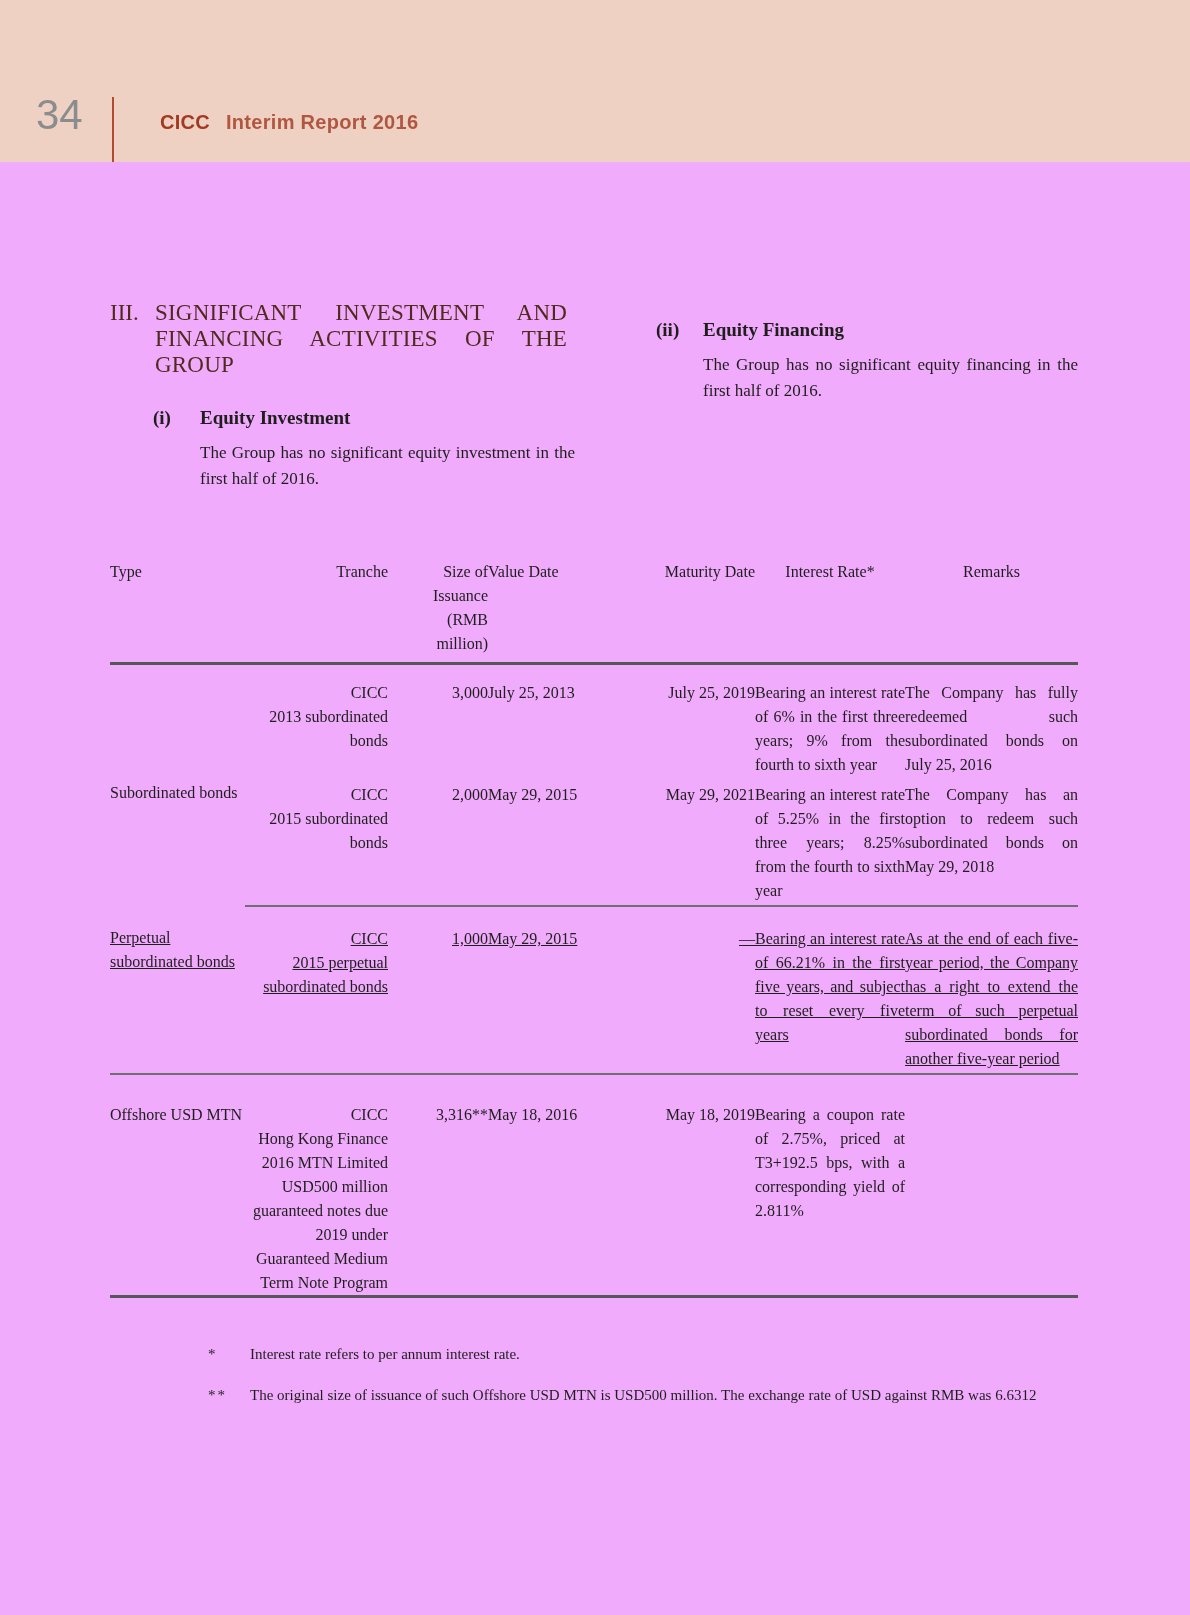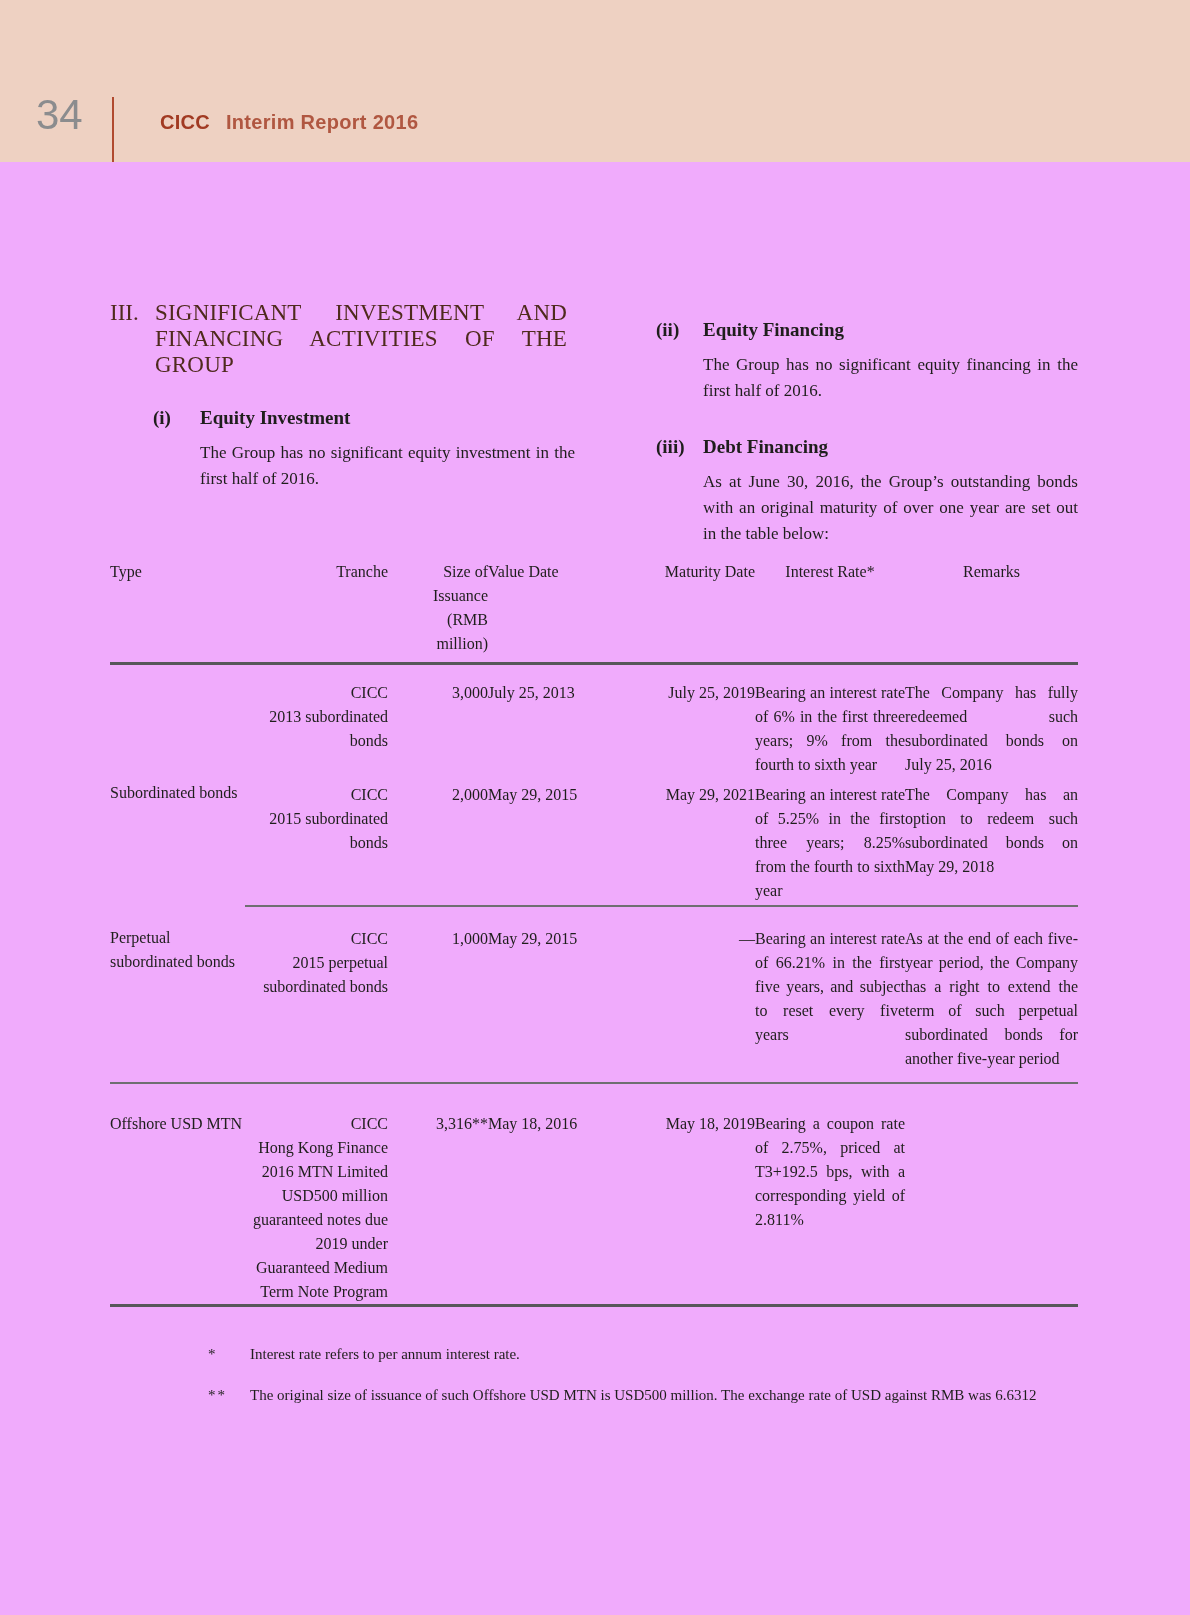--- a/index.html
+++ b/index.html
@@ -56,21 +56,21 @@
   .c-vdate{text-align:left;padding-left:15px;}
   .c-mdate{text-align:right;}
   .c-irate{text-align:left;}
   th.c-irate{text-align:center;}
   .c-remarks{padding-left:30px;padding-right:10px;text-align:left;}
   th.c-remarks{text-align:center;padding-left:0;padding-right:0;}
   td.c-irate{text-align:justify;}
   td.c-remarks{text-align:justify;}
   .row-a td{padding-top:16px;padding-bottom:2px;}
   .row-b td{padding-top:4px;padding-bottom:2px;}
-  .row-mid td{padding-top:20px;padding-bottom:11px;}
+  .row-mid td{padding-top:20px;padding-bottom:2px;text-decoration:underline;}
   .row-last td{padding-top:28px;padding-bottom:0;}
   td.type-span{vertical-align:middle;}
   .group-end td{border-bottom:2px solid var(--rule-mid);}
   .table-end td{border-bottom:3px solid var(--rule-dark);}
 
   
   .footnote{position:absolute;left:110px;width:968px;font-size:15px;line-height:20px;}
   .fn-1{top:1344px;}
   .fn-2{top:1385px;}
   .fn-marker{position:absolute;left:98px;top:0;letter-spacing:2px;}
@@ -104,27 +104,20 @@
     </div>
   </div>
 
   <div class="col-right">
     <div class="subsec">
       <div class="sub-head">
         <span class="sub-num">(ii)</span>
         <h2 class="sub-title">Equity Financing</h2>
       </div>
       <p class="sub-body">The Group has no significant equity financing in the first half of 2016.</p>
-    </div>
-    <div class="subsec">
-      <div class="sub-head">
-        <span class="sub-num">(iii)</span>
-        <h2 class="sub-title">Debt Financing</h2>
-      </div>
-      <p class="sub-body">As at June 30, 2016, the Group’s outstanding bonds with an original maturity of over one year are set out in the table below:</p>
     </div>
   </div>
 
   <table class="bond-table">
     <colgroup>
       <col style="width:135px">
         <col style="width:143px">
         <col style="width:100px">
       <col style="width:150px">
         <col style="width:117px">

